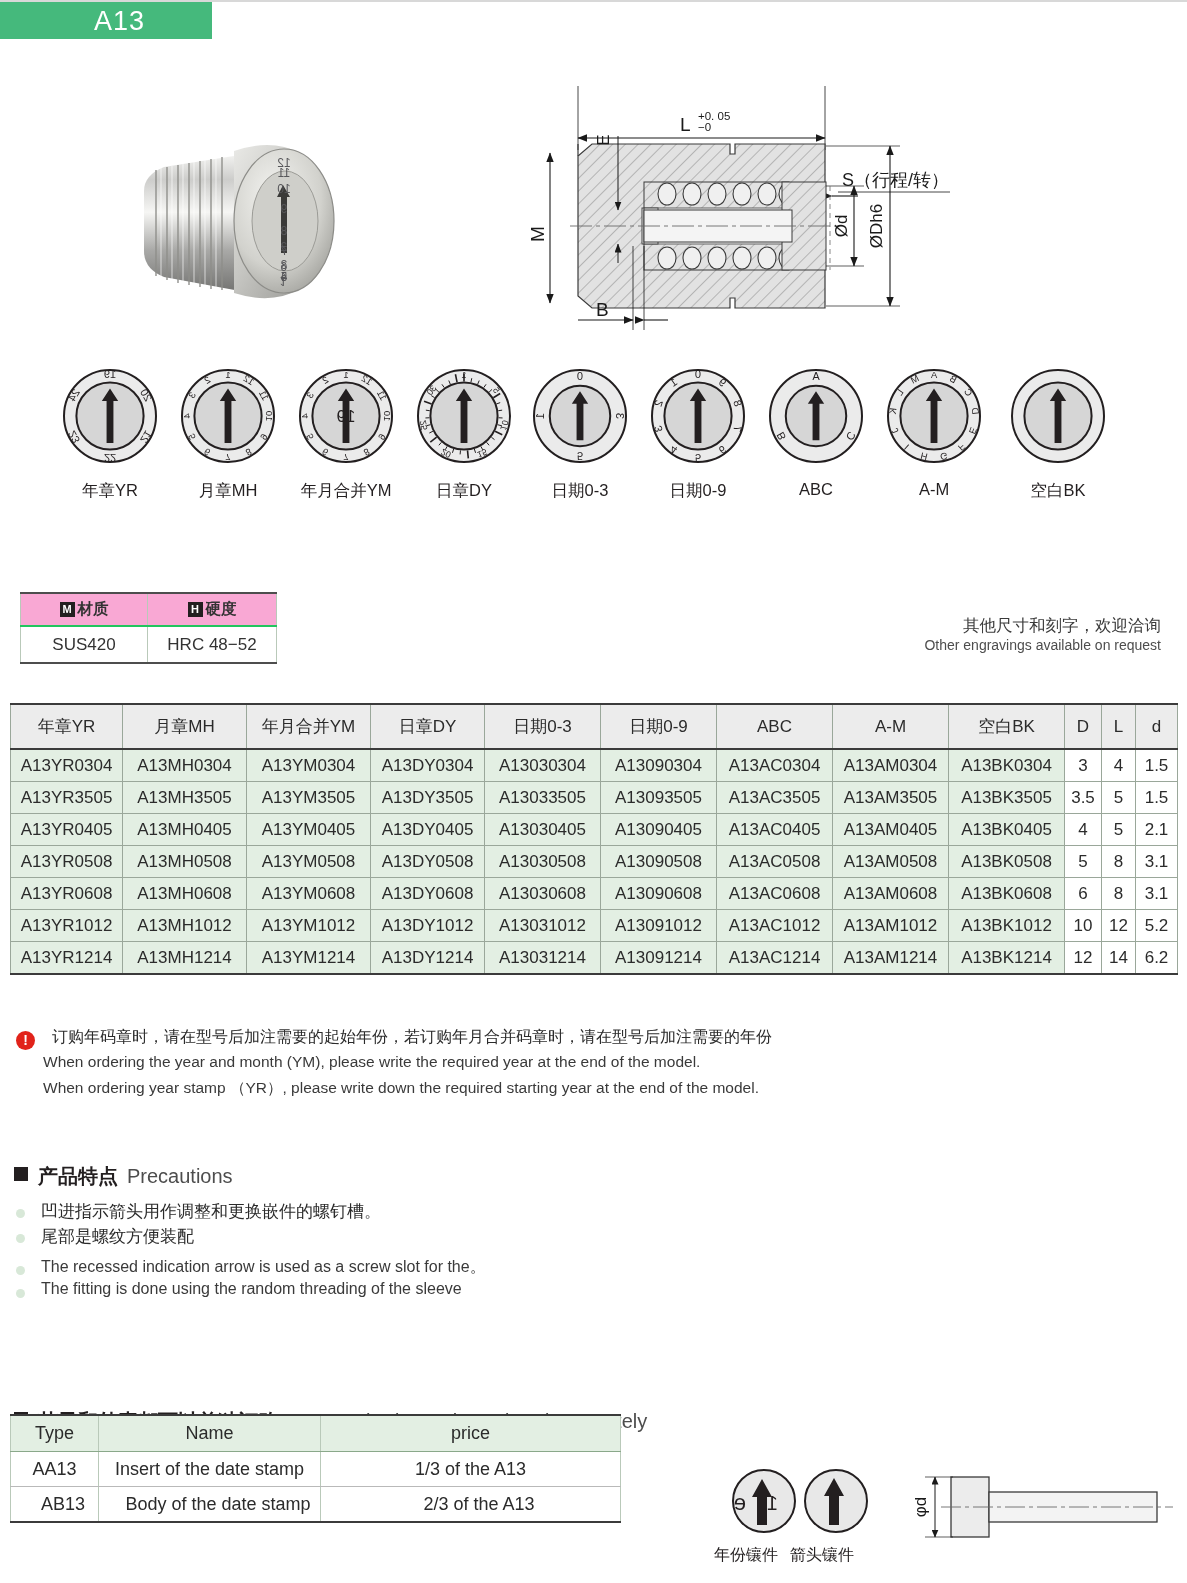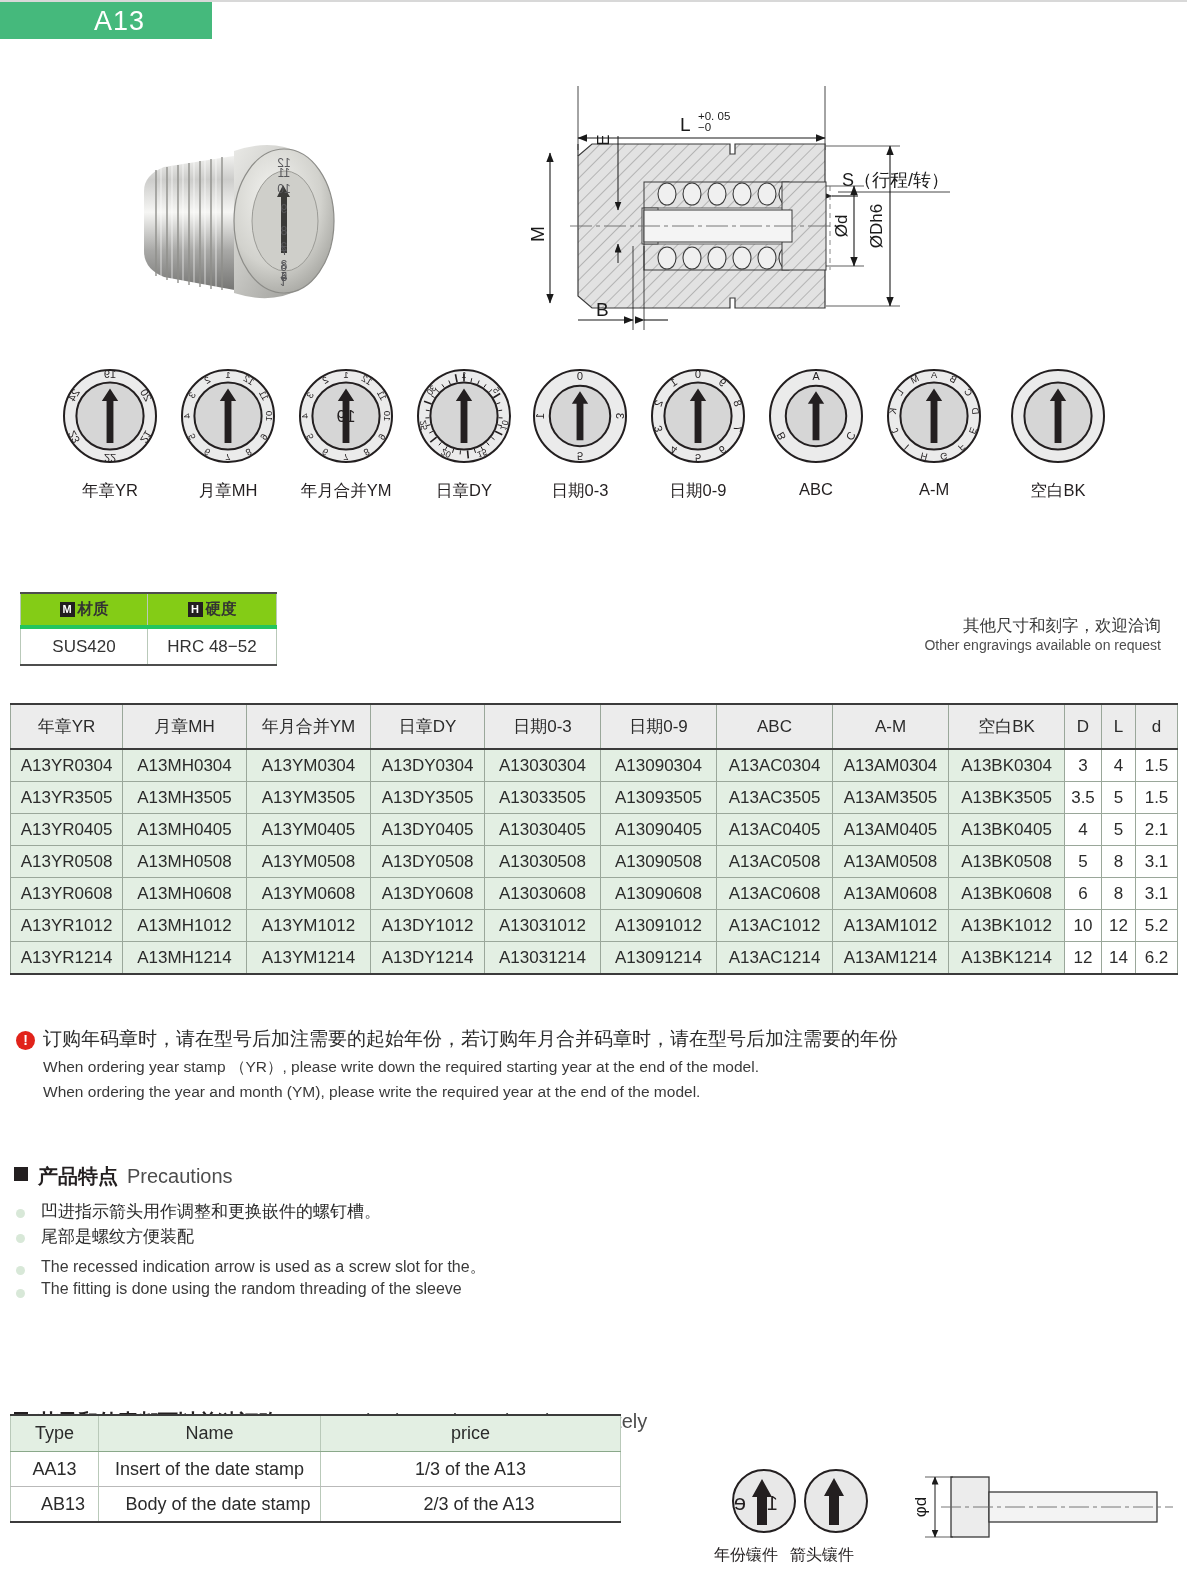--- a/index.html
+++ b/index.html
@@ -38,22 +38,22 @@
     font-size:16.5px;color:#231f20;white-space:nowrap;
   }
 
   
   .mat{position:absolute;left:20px;top:592px;border-collapse:collapse;}
   .mat td,.mat th{
     border-left:1px solid #b9c9b9;border-right:1px solid #b9c9b9;
     font-size:16px;font-weight:normal;text-align:center;color:#333;
   }
   .mat thead th{
-    background:#84cc16;height:29px;border-top:2px solid #4d4d4d;
-    border-bottom:4px solid #22c55e;font-weight:bold;font-size:15.5px;
+    background:#f9a8d4;height:29px;border-top:2px solid #4d4d4d;
+    border-bottom:2px solid #22c55e;font-weight:bold;font-size:15.5px;
   }
   .mat tbody td{height:33px;background:#fff;border-bottom:2px solid #4d4d4d;font-size:17px;}
   .mat .c1{width:124px;}
   .mat .c2{width:126px;}
   .sqbadge{
     display:inline-block;width:15px;height:15px;line-height:15px;
     background:#231f20;color:#fff;font-size:11px;text-align:center;
     vertical-align:middle;margin-right:3px;font-weight:bold;
   }
 
@@ -77,21 +77,21 @@
   table.main td.n{background:#ffffff;}
   table.main tbody tr:last-child td{border-bottom:2px solid #3b3b3b;}
 
   
   .onote{position:absolute;left:16px;top:1025px;width:1150px;}
   .onote .ic{
     position:absolute;left:0px;top:6px;width:19px;height:19px;border-radius:50%;
     background:#e1231a;color:#fff;font-size:14px;font-weight:bold;
     text-align:center;line-height:19px;
   }
-  .onote .l1{margin-left:27px;font-size:19px;color:#2b2b2b;line-height:1.5;}
+  .onote .l1{margin-left:36px;font-size:16px;color:#2b2b2b;line-height:1.5;}
   .onote .l2{margin-left:27px;font-size:15.5px;color:#3a3a3a;line-height:1.65;}
 
   
   .sect{position:absolute;}
   .sect .bar{
     display:inline-block;width:14px;height:14px;background:#231f20;
     vertical-align:2px;margin-right:10px;
   }
   .sect .cn{font-size:20px;font-weight:bold;color:#231f20;}
   .sect .en{font-size:20px;color:#4d4d4d;margin-left:9px;}
@@ -588,22 +588,22 @@
           <td class="n">14</td>
           <td class="n">6.2</td>
         </tr>
       </tbody>
   </table>
 </div>
 
 <div class="onote">
   <div class="ic">!</div>
   <div class="l1">订购年码章时，请在型号后加注需要的起始年份，若订购年月合并码章时，请在型号后加注需要的年份</div>
+  <div class="l2">When ordering the year and month (YM), please write the required year at the end of the model.</div>
   <div class="l2">When ordering year stamp （YR）, please write down the required starting year at the end of the model.</div>
-  <div class="l2">When ordering the year and month (YM), please write the required year at the end of the model.</div>
 </div>
 
 <div class="sect" style="left:14px;top:1163px;">
   <span class="bar"></span><span class="cn">产品特点</span><span class="en">Precautions</span>
 </div>
 
 <div class="blist" style="left:14px;top:1200px;width:800px;">
   <div class="bitem">
     <span class="bdot"></span>
     <span class="cnt">凹进指示箭头用作调整和更换嵌件的螺钉槽。</span>

